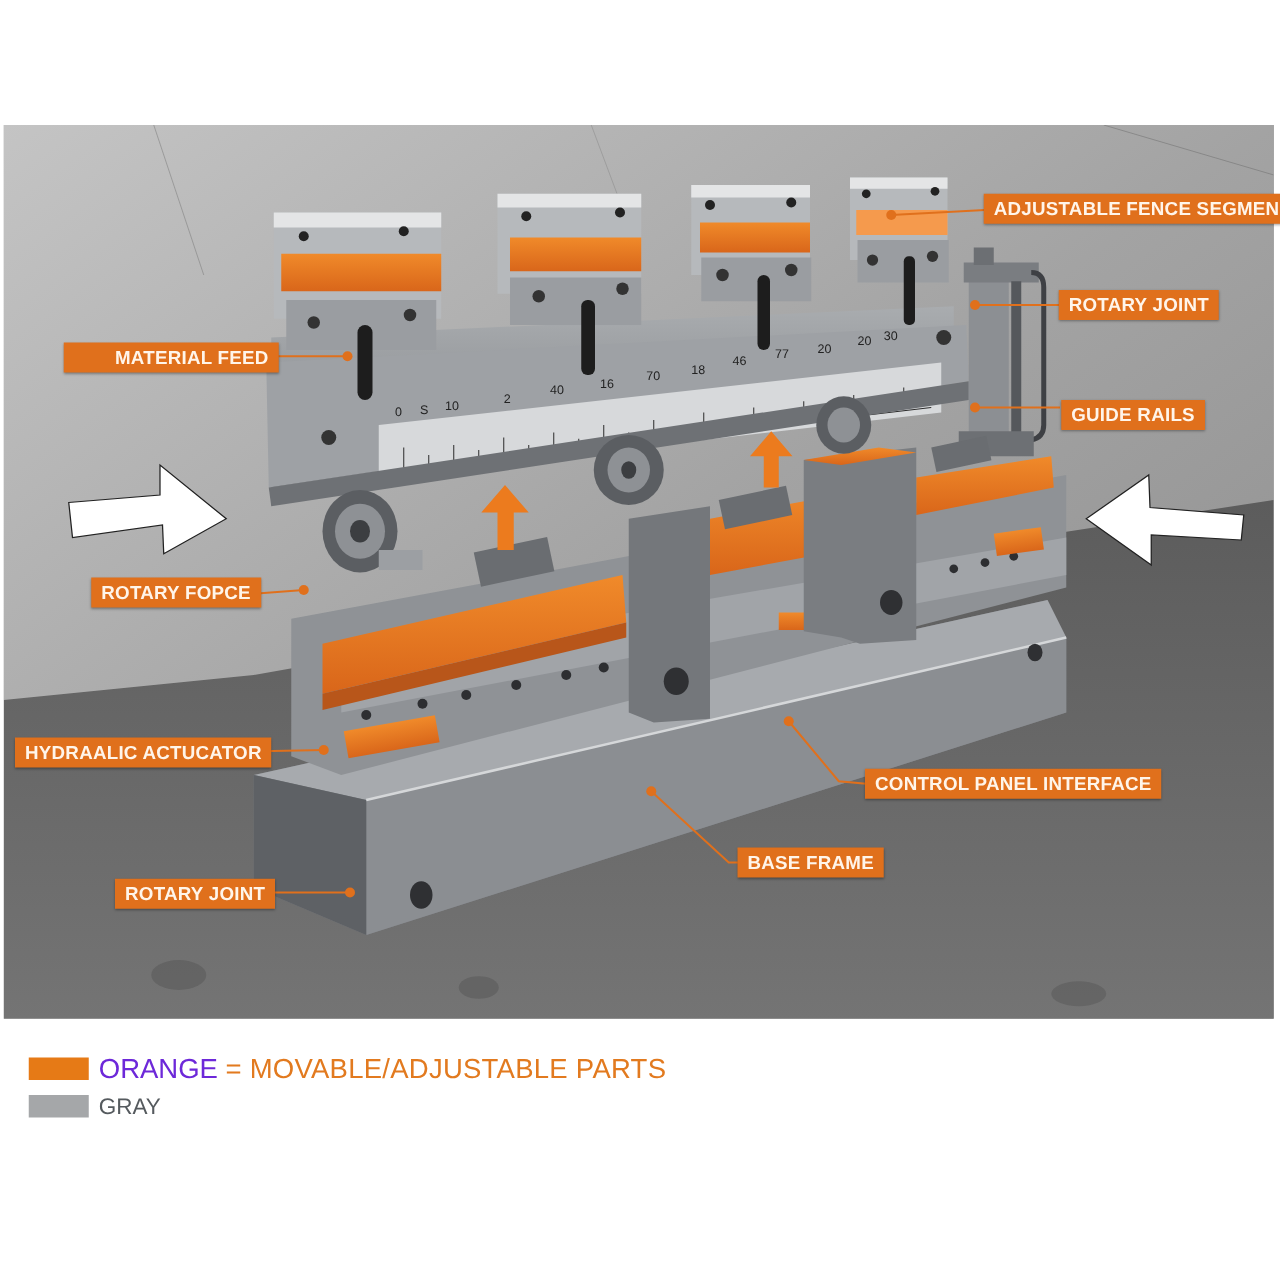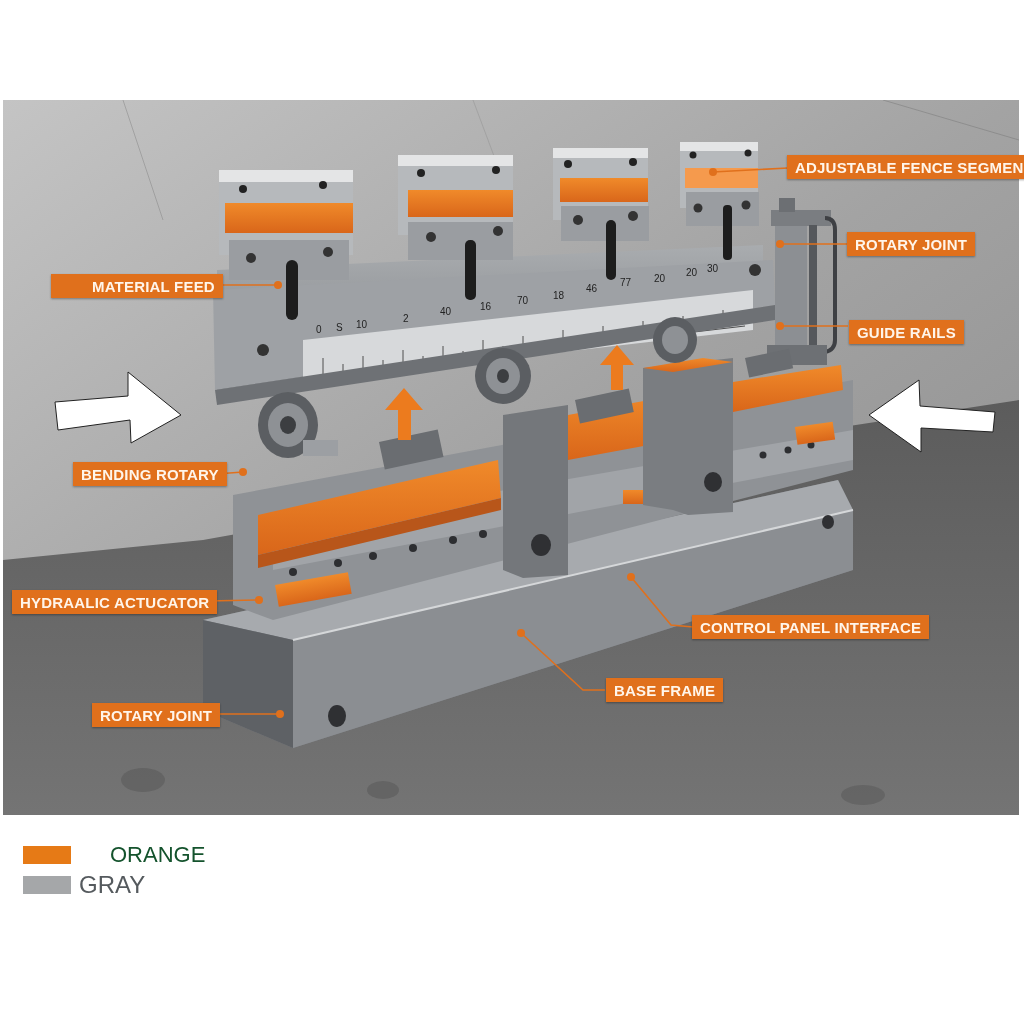--- a/index.html
+++ b/index.html
@@ -25,22 +25,22 @@
     white-space: nowrap;
     box-shadow: 0 1px 2px rgba(0,0,0,0.35);
     line-height: 17px;
   }
   .leader { position: absolute; pointer-events: none; }
 
   .legend { position: absolute; left: 23px; top: 840px; }
   .legend-row { display: flex; align-items: center; height: 30px; }
   .legend-swatch { width: 48px; height: 18px; margin-right: 8px; }
   .legend-text { font-size: 22px; font-weight: normal; color: #e27a1f; letter-spacing: 0.2px; }
-  .legend-key-gray { color: #555a5e; font-size: 24px; margin-right: 12px; }
-  .legend-key-orange { color: #14532d; font-size: 22px; margin-right: 6px; margin-left: 31px; }
+  .legend-key-gray { color: #555a5e; font-size: 18px; margin-right: 12px; }
+  .legend-key-orange { color: #6d28d9; font-size: 22px; margin-right: 6px; }
 </style>
 </head>
 <body>
 
 <div class="photo">
 
   <svg class="floor-poly" width="1016" height="715" viewBox="0 0 1016 715">
     <defs>
       <linearGradient id="wallG" x1="0" y1="0" x2="1" y2="1">
         <stop offset="0" stop-color="#c4c4c4"></stop>
@@ -267,28 +267,29 @@
       <circle cx="628" cy="477" r="4"></circle>
       <circle cx="518" cy="533" r="4"></circle>
     </g>
   </svg>
 </div>
 
 <div class="callout" style="left:787px; top:155px; padding-right:0;">ADJUSTABLE FENCE SEGMENS</div>
 <div class="callout" style="left:847px; top:232px;">ROTARY JOINT</div>
 <div class="callout" style="left:849px; top:320px;">GUIDE RAILS</div>
 <div class="callout" style="left:51px; top:274px;padding-left:41px;">MATERIAL FEED</div>
-<div class="callout" style="left:73px; top:462px;">BENDING ROTARY</div>
+<div class="callout" style="left:73px; top:462px;">ROTARY FOPCE</div>
 <div class="callout" style="left:12px; top:590px;">HYDRAALIC ACTUCATOR</div>
 <div class="callout" style="left:692px; top:615px;text-align:center;">CONTROL PANEL INTERFACE</div>
-<div class="callout" style="left:606px; top:678px;">BASE FRAME</div>
+<div class="callout" style="left:590px; top:678px;">BASE FRAME</div>
 <div class="callout" style="left:92px; top:703px;">ROTARY JOINT</div>
 
 <div class="legend">
   <div class="legend-row">
     <span class="legend-swatch" style="background:#e67a16;"></span>
     <span class="legend-key-orange">ORANGE</span>
+    <span class="legend-text">= MOVABLE/ADJUSTABLE PARTS</span>
   </div>
   <div class="legend-row">
     <span class="legend-swatch" style="background:#a5a7a9;"></span>
     <span class="legend-key-gray">GRAY</span>
   </div>
 </div>
 
 </body></html>

